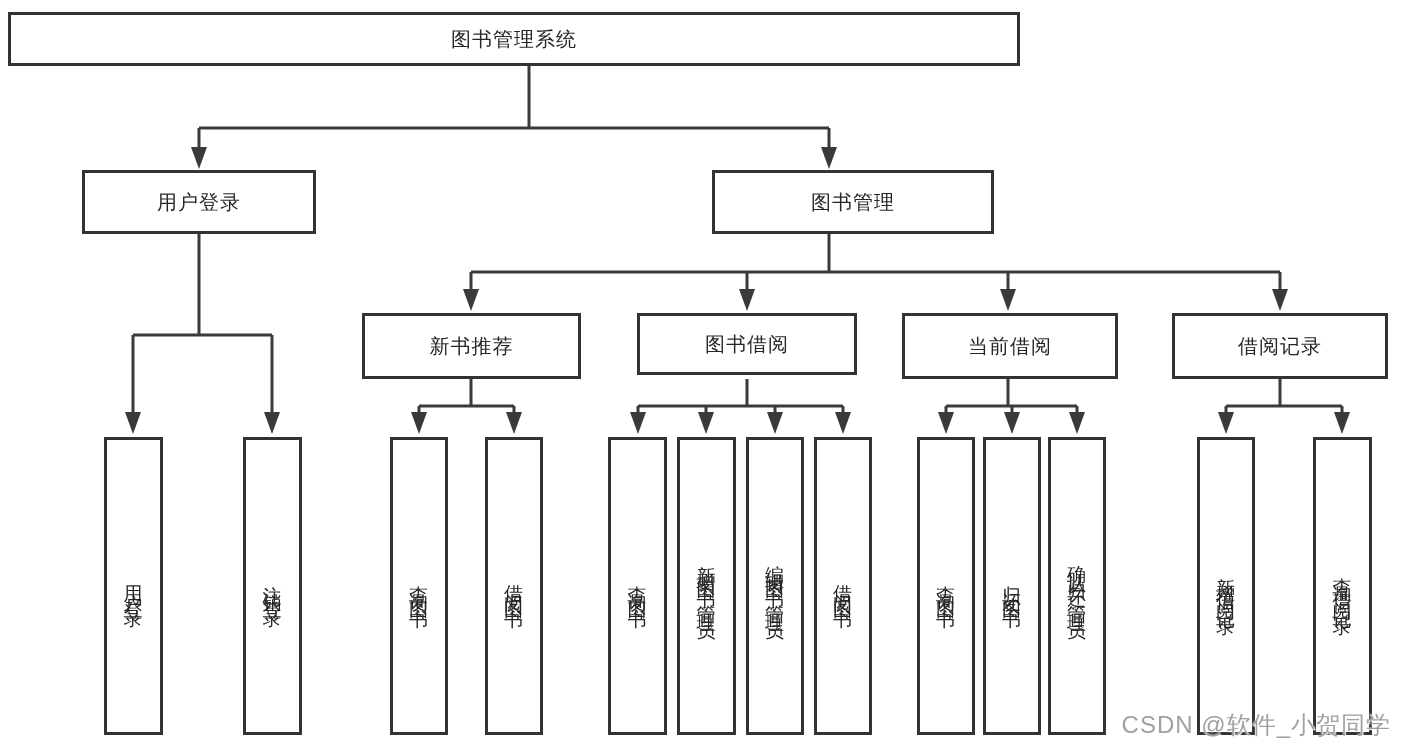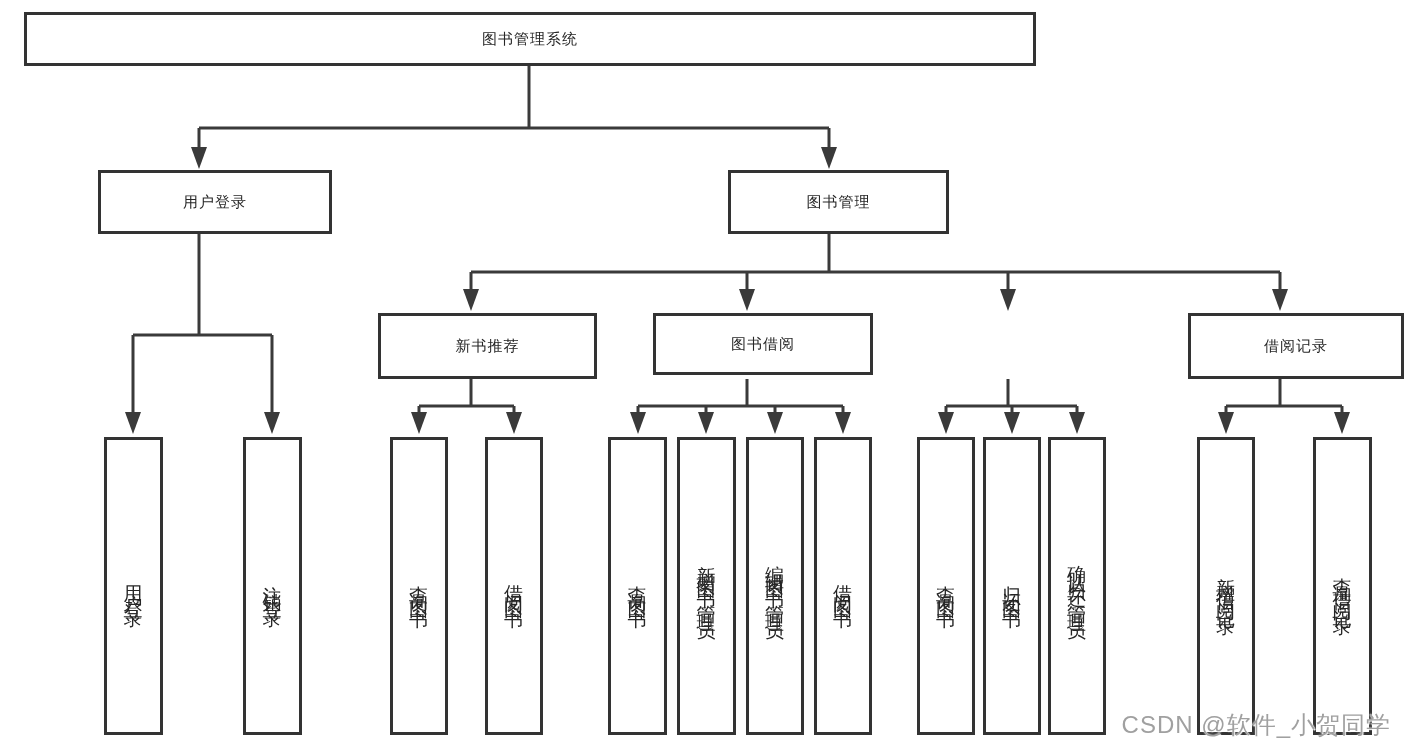--- a/index.html
+++ b/index.html
@@ -23,24 +23,23 @@
     pointer-events:none;
   }
   .box{
     position:absolute;
     background:var(--fill);
     border:3px solid var(--border);
     display:flex;align-items:center;justify-content:center;
     color:var(--text);
   }
   .hbox{
-    font-size:15px;
+    font-size:20px;
     letter-spacing:1px;
     text-align:center;
-    margin-left:16px;
   }
   .vbox{
     font-size:19px;
   }
   .vbox .vtext{
     writing-mode:vertical-rl;
     text-orientation:mixed;
     letter-spacing:8px;
     line-height:1;
     white-space:nowrap;
@@ -104,29 +103,32 @@
     </g>
   </svg>
 
   <div class="box hbox" style="left:8px;top:12px;width:1012px;height:54px;">
     <span>图书管理系统</span>
   </div>
 
   <div class="box hbox" style="left:82px;top:170px;width:234px;height:64px;">
     <span>用户登录</span>
   </div>
-  <div class="box hbox" style="left:712px;top:170px;width:221px;height:64px;font-family:Liberation Serif, serif;">
+  <div class="box hbox" style="left:712px;top:170px;width:282px;height:64px;font-family:Liberation Serif, serif;">
     <span>图书管理</span>
   </div>
 
   <div class="box hbox" style="left:362px;top:313px;width:219px;height:66px;">
     <span>新书推荐</span>
   </div>
   <div class="box hbox" style="left:637px;top:313px;width:220px;height:62px;">
     <span>图书借阅</span>
+  </div>
+  <div class="box hbox" style="left:902px;top:313px;width:216px;height:66px;">
+    <span>当前借阅</span>
   </div>
   <div class="box hbox" style="left:1172px;top:313px;width:216px;height:66px;">
     <span>借阅记录</span>
   </div>
 
   <div class="box vbox" style="left:104px;top:437px;width:59px;height:298px;">
     <span class="vtext">用户登录</span>
   </div>
   <div class="box vbox" style="left:243px;top:437px;width:59px;height:298px;">
     <span class="vtext">注销登录</span>

